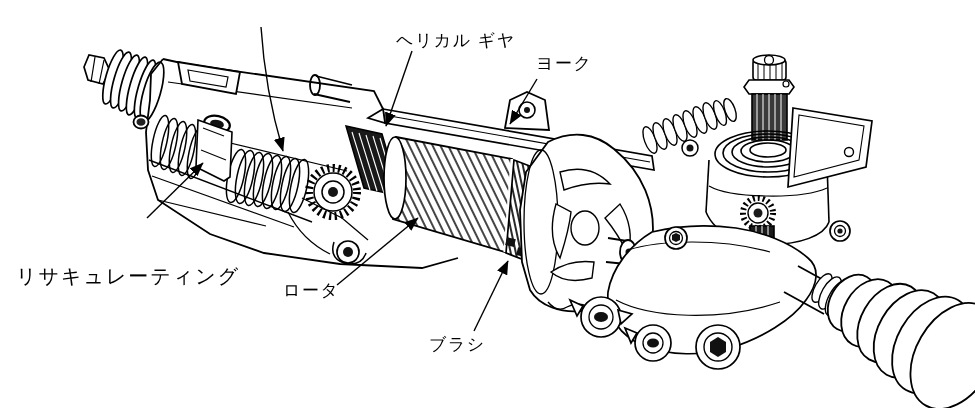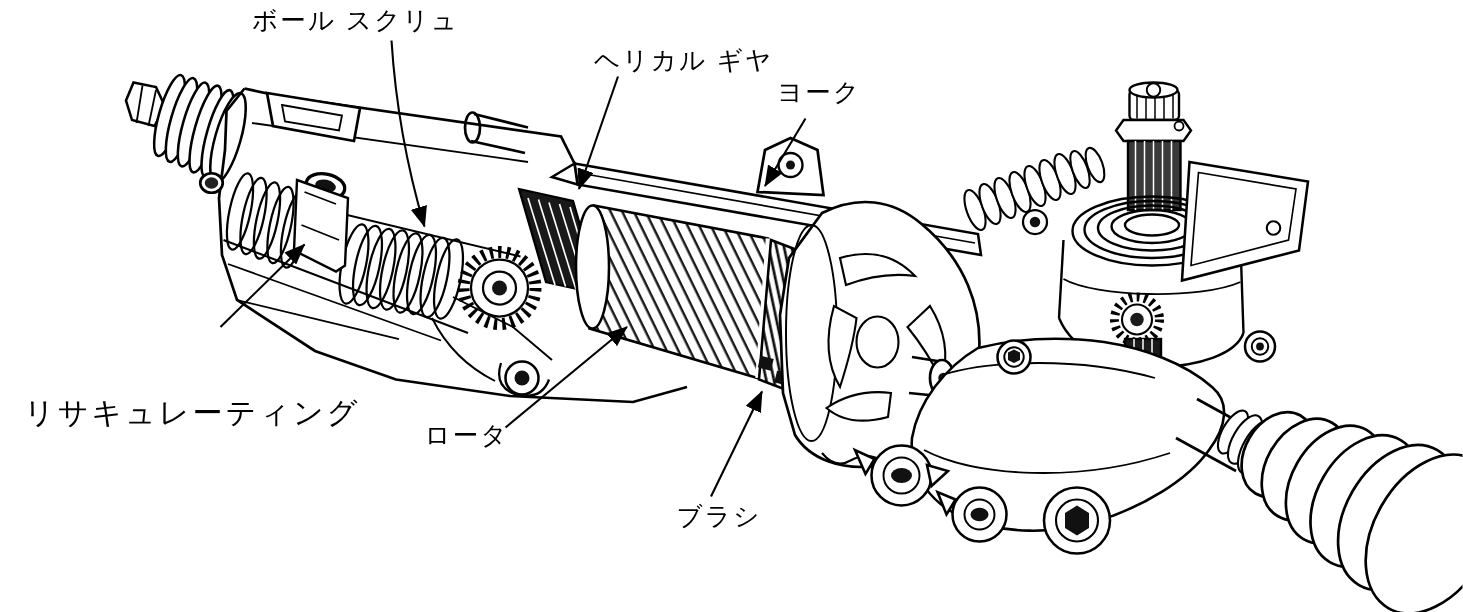--- a/index.html
+++ b/index.html
@@ -283,27 +283,26 @@
   <g stroke="#000" stroke-width="1.4" fill="none">
     <path d="M261,27 Q265,90 283,151" marker-end="url(#arr)"></path>
     <path d="M412,51 L386,126" marker-end="url(#arr)"></path>
     <path d="M537,79 L510,124" marker-end="url(#arr)"></path>
     <path d="M147,218 L203,163" marker-end="url(#arr)"></path>
     <path d="M337,285 L418,218" marker-end="url(#arr)"></path>
     <path d="M474,331 L508,261" marker-end="url(#arr)"></path>
   </g>
 </svg>
 
-<div class="part-label" style="left:168px;top:2px;">ボール スクリュ</div>
 
 <div class="part-label" style="left:396px;top:29px;">ヘリカル ギヤ</div>
 
-<div class="part-label" style="left:518px;top:52px;font-family:Liberation Mono, monospace;">ヨーク</div>
+<div class="part-label" style="left:536px;top:52px;">ヨーク</div>
 
 <div class="part-label small" style="left:16px;top:219px;">
   <div>リサキュレーティング</div>
 </div>
 
 <div class="part-label" style="left:283px;top:279px;text-align:center;">ロータ</div>
 
-<div class="part-label" style="left:451px;top:333px;">ブラシ</div>
+<div class="part-label" style="left:429px;top:333px;">ブラシ</div>
 
 </div>
 
 </body></html>

